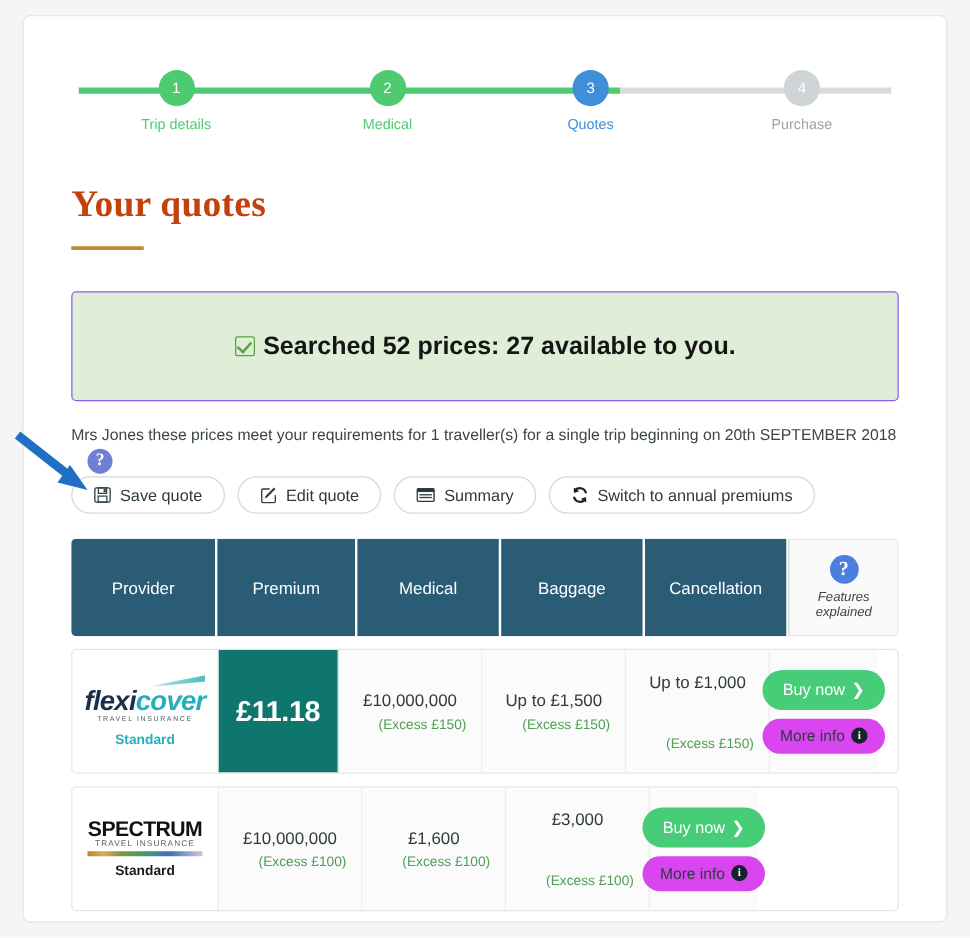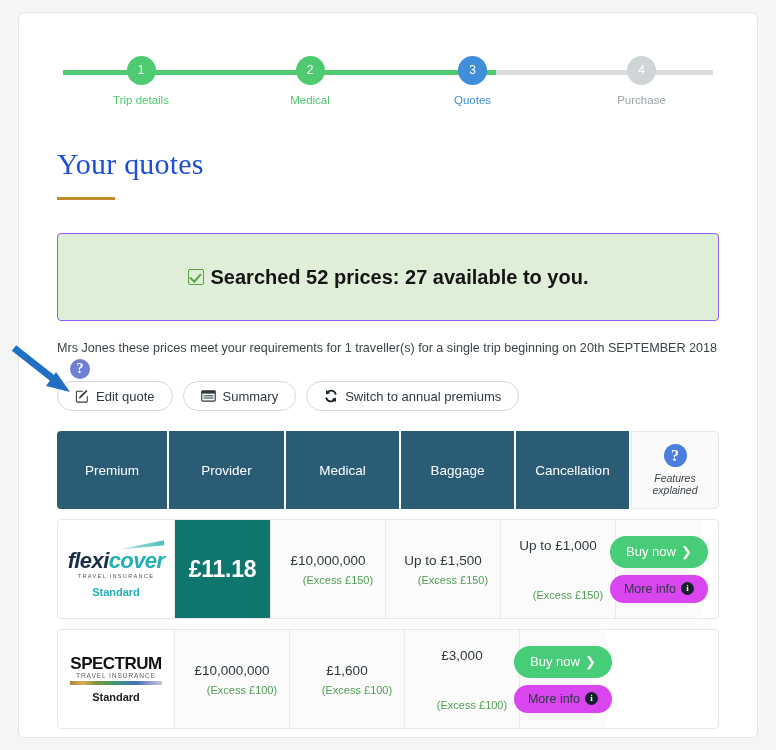--- a/index.html
+++ b/index.html
@@ -71,22 +71,22 @@
     white-space: nowrap;
   }
   .step.green .label { color: #4ecb71; }
   .step.blue  .label { color: #3f8ed9; }
 
   
   .page-title {
     margin: 36px 0 0 38px;
     font-family: "Liberation Serif", serif;
     font-size: 30px;
-    font-weight: normal;
-    color: #1d4ed8;
+    font-weight: bold;
+    color: #c2410c;
     letter-spacing: 0.2px;
   }
   .title-rule {
     margin: 16px 0 0 38px;
     width: 58px;
     height: 3px;
     background: #c08a2e;
   }
 
   
@@ -412,20 +412,29 @@
       <span>Searched 52 prices: 27 available to you.</span>
     </div>
   </div>
 
   <div class="subtitle">Mrs Jones these prices meet your requirements for  1 traveller(s) for a single trip beginning on  20th SEPTEMBER 2018</div>
 
   <div class="help-badge">?</div>
 
   <div class="actions">
 
+    <button class="pill-btn">
+      <svg width="14" height="14" viewBox="0 0 16 16">
+        <rect x="1" y="1.5" width="14" height="13" rx="1.5" fill="none" stroke="#2c3a40" stroke-width="1.2"></rect>
+        <rect x="4.2" y="1.5" width="7.6" height="5" fill="none" stroke="#2c3a40" stroke-width="1.1"></rect>
+        <rect x="9" y="2.4" width="2" height="3.1" fill="#2c3a40"></rect>
+        <rect x="4" y="9" width="8" height="5.5" fill="none" stroke="#2c3a40" stroke-width="1.1"></rect>
+      </svg>
+      <span>Save quote</span>
+    </button>
 
     <button class="pill-btn">
       <svg width="14" height="14" viewBox="0 0 16 16">
         <path d="M14 8.5V14a1 1 0 0 1-1 1H2.6a1 1 0 0 1-1-1V3.5a1 1 0 0 1 1-1H8.5" fill="none" stroke="#2c3a40" stroke-width="1.2" stroke-linecap="round"></path>
         <path d="M6.4 10.3 14.2 2.5l-1.4-1.4L5 8.9l-0.6 2.1z" fill="#2c3a40"></path>
       </svg>
       <span>Edit quote</span>
     </button>
 
     <button class="pill-btn">
@@ -445,22 +454,22 @@
         <path d="M2.7 10.4a5.6 5.6 0 0 0 10 1.3" fill="none" stroke="#16232c" stroke-width="2" stroke-linecap="round"></path>
         <polygon points="13.8,14.8 13.4,9.8 8.8,11.4" fill="#16232c"></polygon>
       </svg>
       <span>Switch to annual premiums</span>
     </button>
   </div>
 
   <div class="table">
 
     <div class="thead">
+      <div class="th c-provider">Provider</div>
       <div class="th c-premium">Premium</div>
-      <div class="th c-provider">Provider</div>
       <div class="th c-medical">Medical</div>
       <div class="th c-baggage">Baggage</div>
       <div class="th c-cancel">Cancellation</div>
       <div class="th c-features">
         <div class="q-badge">?</div>
         <div class="features-label">
           <span>Features</span><br>
           <span>explained</span>
         </div>
       </div>

